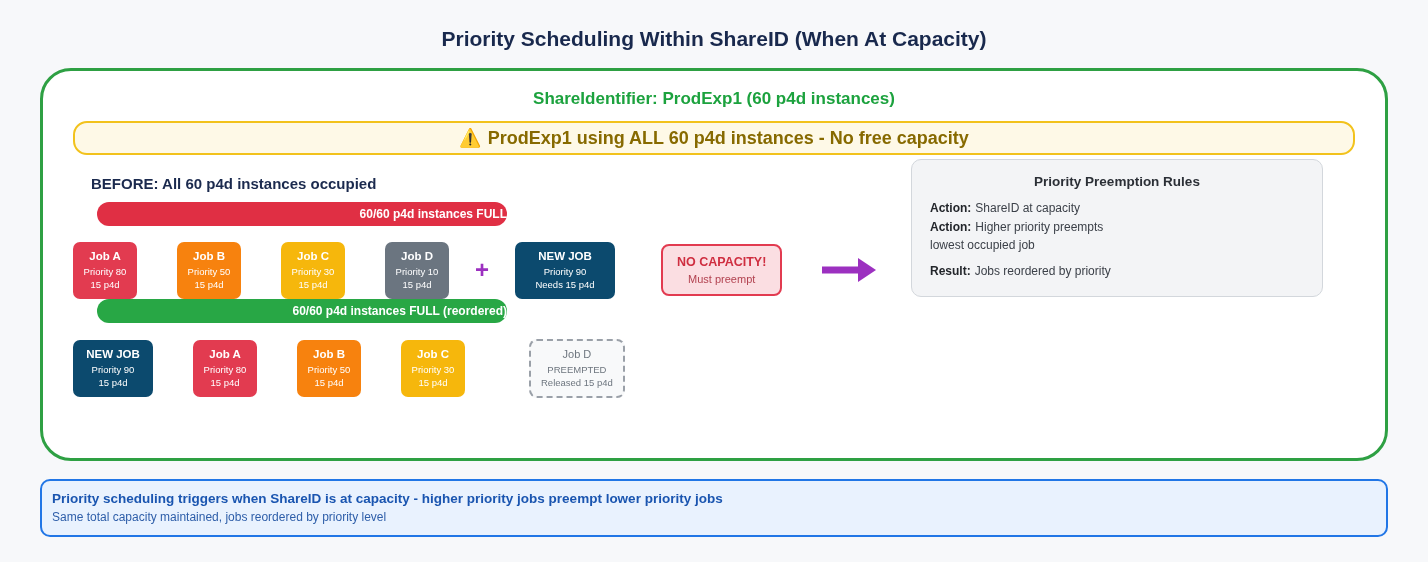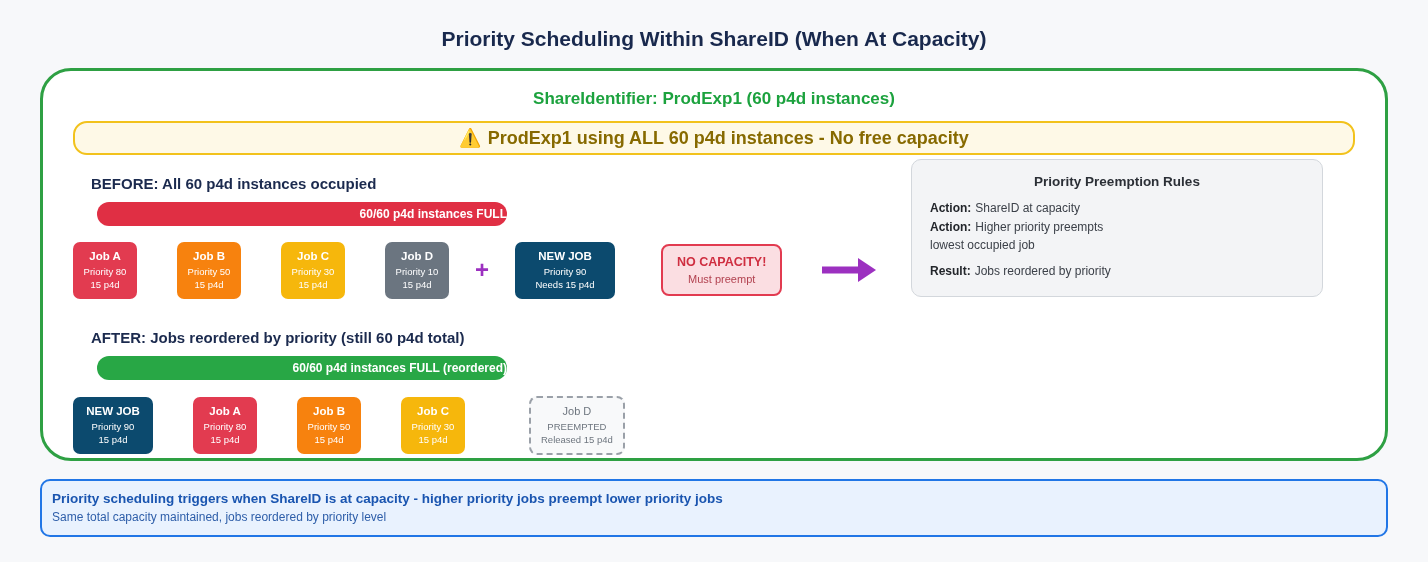--- a/index.html
+++ b/index.html
@@ -231,21 +231,20 @@
       </div>
       <div class="rule-line">
         <span>lowest occupied job</span>
       </div>
       <div class="rule-line rule-gap">
         <span class="rule-label">Result:</span><span>Jobs reordered by priority</span>
       </div>
     </div>
 
     <div>
-      <div class="section-heading after-h">AFTER: Jobs reordered by priority (still 60 p4d total)</div>
       <div class="capacity-pill pill-green">60/60 p4d instances FULL (reordered)</div>
 
       <div class="jobs-row">
 
         <div class="job-card job-purple new-job-after">
           <div class="job-title">NEW JOB</div>
           <div class="job-line">Priority 90</div>
           <div class="job-line">15 p4d</div>
         </div>
 

